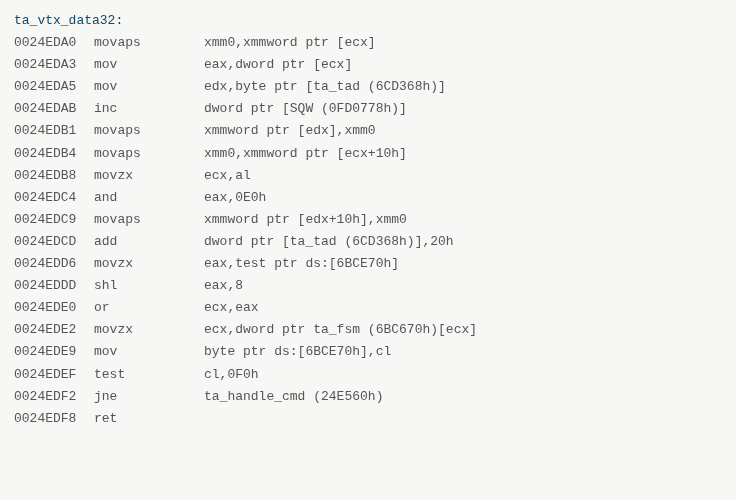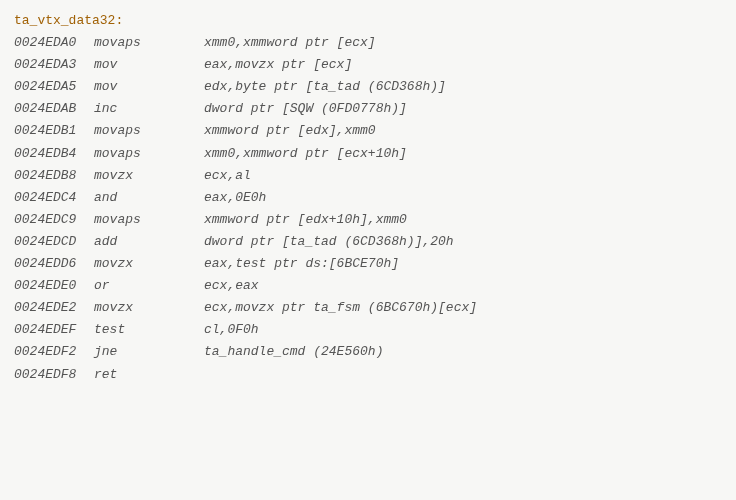--- a/index.html
+++ b/index.html
@@ -7,44 +7,46 @@
       font-family: "Consolas", "Monaco", "Courier New", monospace;
       font-size: 13px;
       line-height: 1.7;
       background: #f7f7f5;
       color: #555;
       padding: 10px 14px;
       width: 736px;
       height: 500px;
       white-space: nowrap;
     }
-    .asm-line { display: block; font-style: italic; }
-    .label-line { color: #a16207; }
+    .asm-line { display: block; }
+    .label-line { color: #0c4a6e; }
     .addr { display: inline-block; width: 80px; }
     .mnemonic { display: inline-block; width: 110px; }
     .operands { display: inline-block; }
   </style>
 </head>
 <body>
 
 <div>
   <div class="label-line">
     <span>ta_vtx_data32:</span>
   </div>
   <div id="asm-body">
       <div class="asm-line"><span class="addr">0024EDA0</span><span class="mnemonic">movaps</span><span class="operands">xmm0,xmmword ptr [ecx]</span></div>
-      <div class="asm-line"><span class="addr">0024EDA3</span><span class="mnemonic">mov</span><span class="operands">eax,movzx ptr [ecx]</span></div>
+      <div class="asm-line"><span class="addr">0024EDA3</span><span class="mnemonic">mov</span><span class="operands">eax,dword ptr [ecx]</span></div>
       <div class="asm-line"><span class="addr">0024EDA5</span><span class="mnemonic">mov</span><span class="operands">edx,byte ptr [ta_tad (6CD368h)]</span></div>
       <div class="asm-line"><span class="addr">0024EDAB</span><span class="mnemonic">inc</span><span class="operands">dword ptr [SQW (0FD0778h)]</span></div>
       <div class="asm-line"><span class="addr">0024EDB1</span><span class="mnemonic">movaps</span><span class="operands">xmmword ptr [edx],xmm0</span></div>
       <div class="asm-line"><span class="addr">0024EDB4</span><span class="mnemonic">movaps</span><span class="operands">xmm0,xmmword ptr [ecx+10h]</span></div>
       <div class="asm-line"><span class="addr">0024EDB8</span><span class="mnemonic">movzx</span><span class="operands">ecx,al</span></div>
       <div class="asm-line"><span class="addr">0024EDC4</span><span class="mnemonic">and</span><span class="operands">eax,0E0h</span></div>
       <div class="asm-line"><span class="addr">0024EDC9</span><span class="mnemonic">movaps</span><span class="operands">xmmword ptr [edx+10h],xmm0</span></div>
       <div class="asm-line"><span class="addr">0024EDCD</span><span class="mnemonic">add</span><span class="operands">dword ptr [ta_tad (6CD368h)],20h</span></div>
       <div class="asm-line"><span class="addr">0024EDD6</span><span class="mnemonic">movzx</span><span class="operands">eax,test ptr ds:[6BCE70h]</span></div>
+      <div class="asm-line"><span class="addr">0024EDDD</span><span class="mnemonic">shl</span><span class="operands">eax,8</span></div>
       <div class="asm-line"><span class="addr">0024EDE0</span><span class="mnemonic">or</span><span class="operands">ecx,eax</span></div>
-      <div class="asm-line"><span class="addr">0024EDE2</span><span class="mnemonic">movzx</span><span class="operands">ecx,movzx ptr ta_fsm (6BC670h)[ecx]</span></div>
+      <div class="asm-line"><span class="addr">0024EDE2</span><span class="mnemonic">movzx</span><span class="operands">ecx,dword ptr ta_fsm (6BC670h)[ecx]</span></div>
+      <div class="asm-line"><span class="addr">0024EDE9</span><span class="mnemonic">mov</span><span class="operands">byte ptr ds:[6BCE70h],cl</span></div>
       <div class="asm-line"><span class="addr">0024EDEF</span><span class="mnemonic">test</span><span class="operands">cl,0F0h</span></div>
       <div class="asm-line"><span class="addr">0024EDF2</span><span class="mnemonic">jne</span><span class="operands">ta_handle_cmd (24E560h)</span></div>
       <div class="asm-line"><span class="addr">0024EDF8</span><span class="mnemonic">ret</span><span class="operands"></span></div>
     </div>
 </div>
 
 </body></html>

